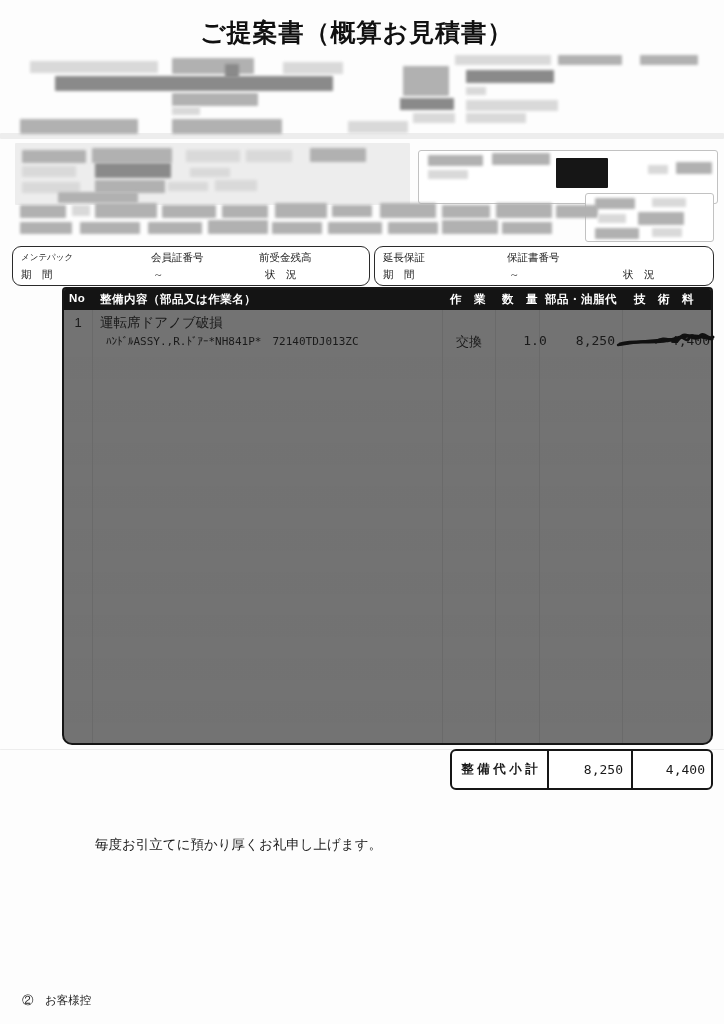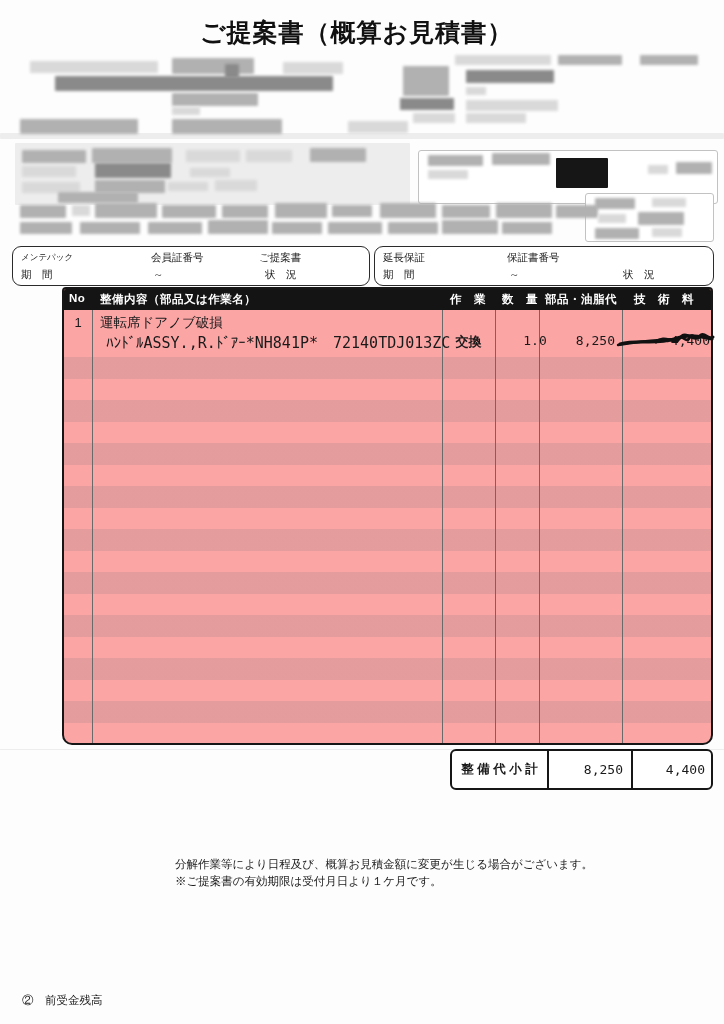--- a/index.html
+++ b/index.html
@@ -22,21 +22,21 @@
   .rd-band{background:#ededed;}
   .rd-box{background:#ffffff;border:1px solid #c2c2c2;border-radius:3px;}
 
   
   .round-box{border:1.5px solid #2b2b2b;border-radius:9px;background:#fff;}
   .lbl{position:absolute;font-size:10.5px;color:#222;white-space:nowrap;}
   .lbl-sm{font-size:8.5px;text-align:right;}
 
   
   #main-table{position:absolute;left:62px;top:287px;width:651px;height:458px;
-              border:2px solid #161616;border-radius:4px 4px 10px 10px;background:#fca5a5;box-sizing:border-box;}
+              border:2px solid #161616;border-radius:4px 4px 10px 10px;background:#737373;box-sizing:border-box;}
   #thead{position:absolute;left:0;top:0;right:0;height:21px;background:#141414;color:#fff;
          border-radius:2px 2px 0 0;}
   .th{position:absolute;top:3px;font-size:11.5px;font-weight:bold;white-space:nowrap;letter-spacing:0.5px;}
   .vline{position:absolute;top:21px;bottom:0;width:1px;background:#6a6a6a;}
   .stripes{position:absolute;left:0;right:0;top:68px;height:386px;
            background:repeating-linear-gradient(180deg,rgba(110,110,110,0.16) 0 22px,rgba(255,255,255,0) 22px 43px);}
   .cell{position:absolute;font-size:13px;white-space:nowrap;}
   .mono{font-family:"DejaVu Sans Mono","Liberation Mono",monospace;}
   .num{text-align:right;}
   .scribble{position:absolute;pointer-events:none;}
@@ -126,21 +126,21 @@
       <div class="rd rd-med" style="left: 595px; top: 228px; width: 44px; height: 11px;"></div>
       <div class="rd rd-light" style="left: 652px; top: 228px; width: 30px; height: 9px;"></div>
     </div>
 
   <div class="abs doc-title" style="left:200px;top:16px;">ご提案書（概算お見積書）</div>
 
 
   <div class="abs round-box" style="left:12px;top:246px;width:356px;height:38px;">
     <span class="lbl lbl-sm" style="left:8px;top:5px;">メンテパック</span>
     <span class="lbl" style="left:138px;top:4px;">会員証番号</span>
-    <span class="lbl" style="left:246px;top:4px;">ご提案書</span>
+    <span class="lbl" style="left:246px;top:4px;">前受金残高</span>
     <span class="lbl" style="left:8px;top:21px;">期　間</span>
     <span class="lbl" style="left:140px;top:21px;">～</span>
     <span class="lbl" style="left:252px;top:21px;">状　況</span>
   </div>
 
   <div class="abs round-box" style="left:374px;top:246px;width:338px;height:38px;">
     <span class="lbl" style="left:8px;top:4px;">延長保証</span>
     <span class="lbl" style="left:132px;top:4px;">保証書番号</span>
     <span class="lbl" style="left:8px;top:21px;">期　間</span>
     <span class="lbl" style="left:134px;top:21px;">～</span>
@@ -160,22 +160,22 @@
     </div>
 
     <div class="vline" style="left:28px;"></div>
     <div class="vline" style="left:378px;"></div>
     <div class="vline" style="left:431px;"></div>
     <div class="vline" style="left:475px;"></div>
     <div class="vline" style="left:558px;"></div>
 
     <div class="cell" style="left:0;top:26px;width:28px;text-align:center;">1</div>
     <div class="cell" style="left:36px;top:25px;font-size:13.5px;">運転席ドアノブ破損</div>
-    <div class="cell mono" style="left:42px;top:45px;font-size:15px;">ﾊﾝﾄﾞﾙASSY.,R.ﾄﾞｱｰ*NH841P*　72140TDJ013ZC</div>
-    <div class="cell" style="left:378px;top:44px;width:53px;text-align:center;font-weight:bold;">交換</div>
+    <div class="cell mono" style="left:42px;top:45px;font-size:11px;">ﾊﾝﾄﾞﾙASSY.,R.ﾄﾞｱｰ*NH841P*　72140TDJ013ZC</div>
+    <div class="cell" style="left:392px;top:44px;width:53px;text-align:left;">交換</div>
     <div class="cell mono" style="left:431px;top:44px;width:44px;text-align:center;padding-left:18px;">1.0</div>
     <div class="cell mono num" style="left:475px;top:44px;width:76px;">8,250</div>
     <div class="cell mono num" style="left:560px;top:44px;width:86px;">4,400</div>
 
     <svg class="scribble" style="left:552px;top:38px;" width="100" height="26" viewBox="0 0 100 26">
       <path d="M4,17 C22,12 40,18 58,12 S84,10 96,12" stroke="#111" stroke-width="3.2" fill="none" stroke-linecap="round"></path>
       <path d="M40,15 C50,7 58,19 66,9 C72,4 78,17 85,8 C89,5 93,14 97,10" stroke="#111" stroke-width="3" fill="none" stroke-linecap="round"></path>
       <path d="M52,14 c3,-6 7,6 11,-2 c3,-6 7,6 11,-2 c3,-5 7,5 10,-1" stroke="#111" stroke-width="2.6" fill="none" stroke-linecap="round"></path>
       <path d="M2,18 C14,16 26,14 44,13" stroke="#111" stroke-width="2.4" fill="none" stroke-linecap="round"></path>
     </svg>
@@ -183,17 +183,16 @@
 
 
   <div id="subtotal-box">
     <div class="sub-div" style="left:95px;"></div>
     <div class="sub-div" style="left:179px;"></div>
     <div class="sub-txt" style="left:0;width:95px;justify-content:center;font-weight:bold;font-size:12.5px;">整 備 代 小 計</div>
     <div class="sub-txt mono" style="left:95px;width:76px;justify-content:flex-end;">8,250</div>
     <div class="sub-txt mono" style="left:179px;width:74px;justify-content:flex-end;">4,400</div>
   </div>
 
-  <div class="abs foot" style="left:175px;top:857px;font-size:11.5px;">分解作業等により日程及び、概算お見積金額に変更が生じる場合がございます。</div>
-  <div class="abs foot" style="left:175px;top:874px;font-size:11.5px;">※ご提案書の有効期限は受付月日より１ケ月です。</div>
-  <div class="abs foot" style="left:22px;top:993px;font-size:11.5px;">②　前受金残高</div>
+  <div class="abs foot" style="left:95px;top:836px;font-size:13.5px;">毎度お引立てに預かり厚くお礼申し上げます。</div>
+  <div class="abs foot" style="left:22px;top:993px;font-size:11.5px;">②　お客様控</div>
 
 </div>
 
 </body></html>

